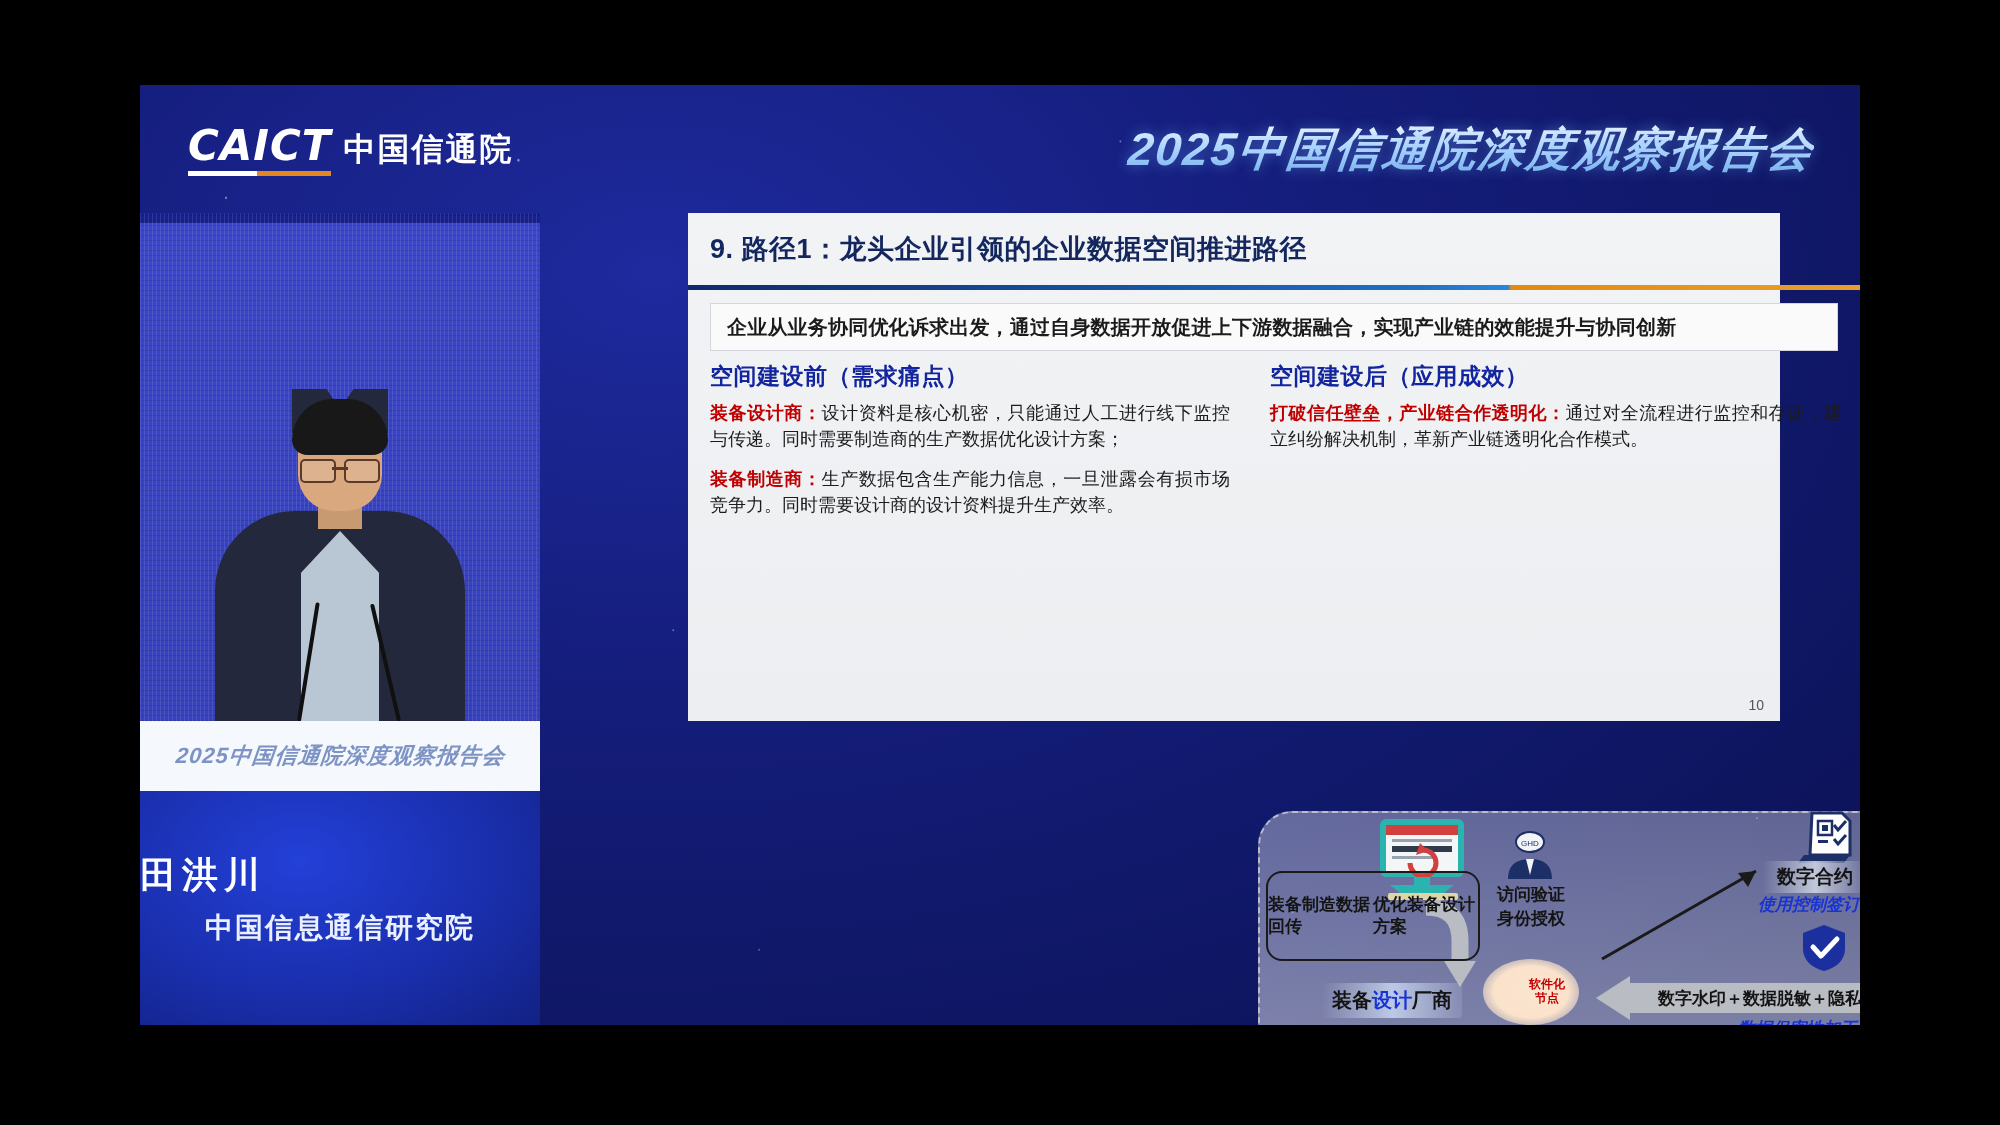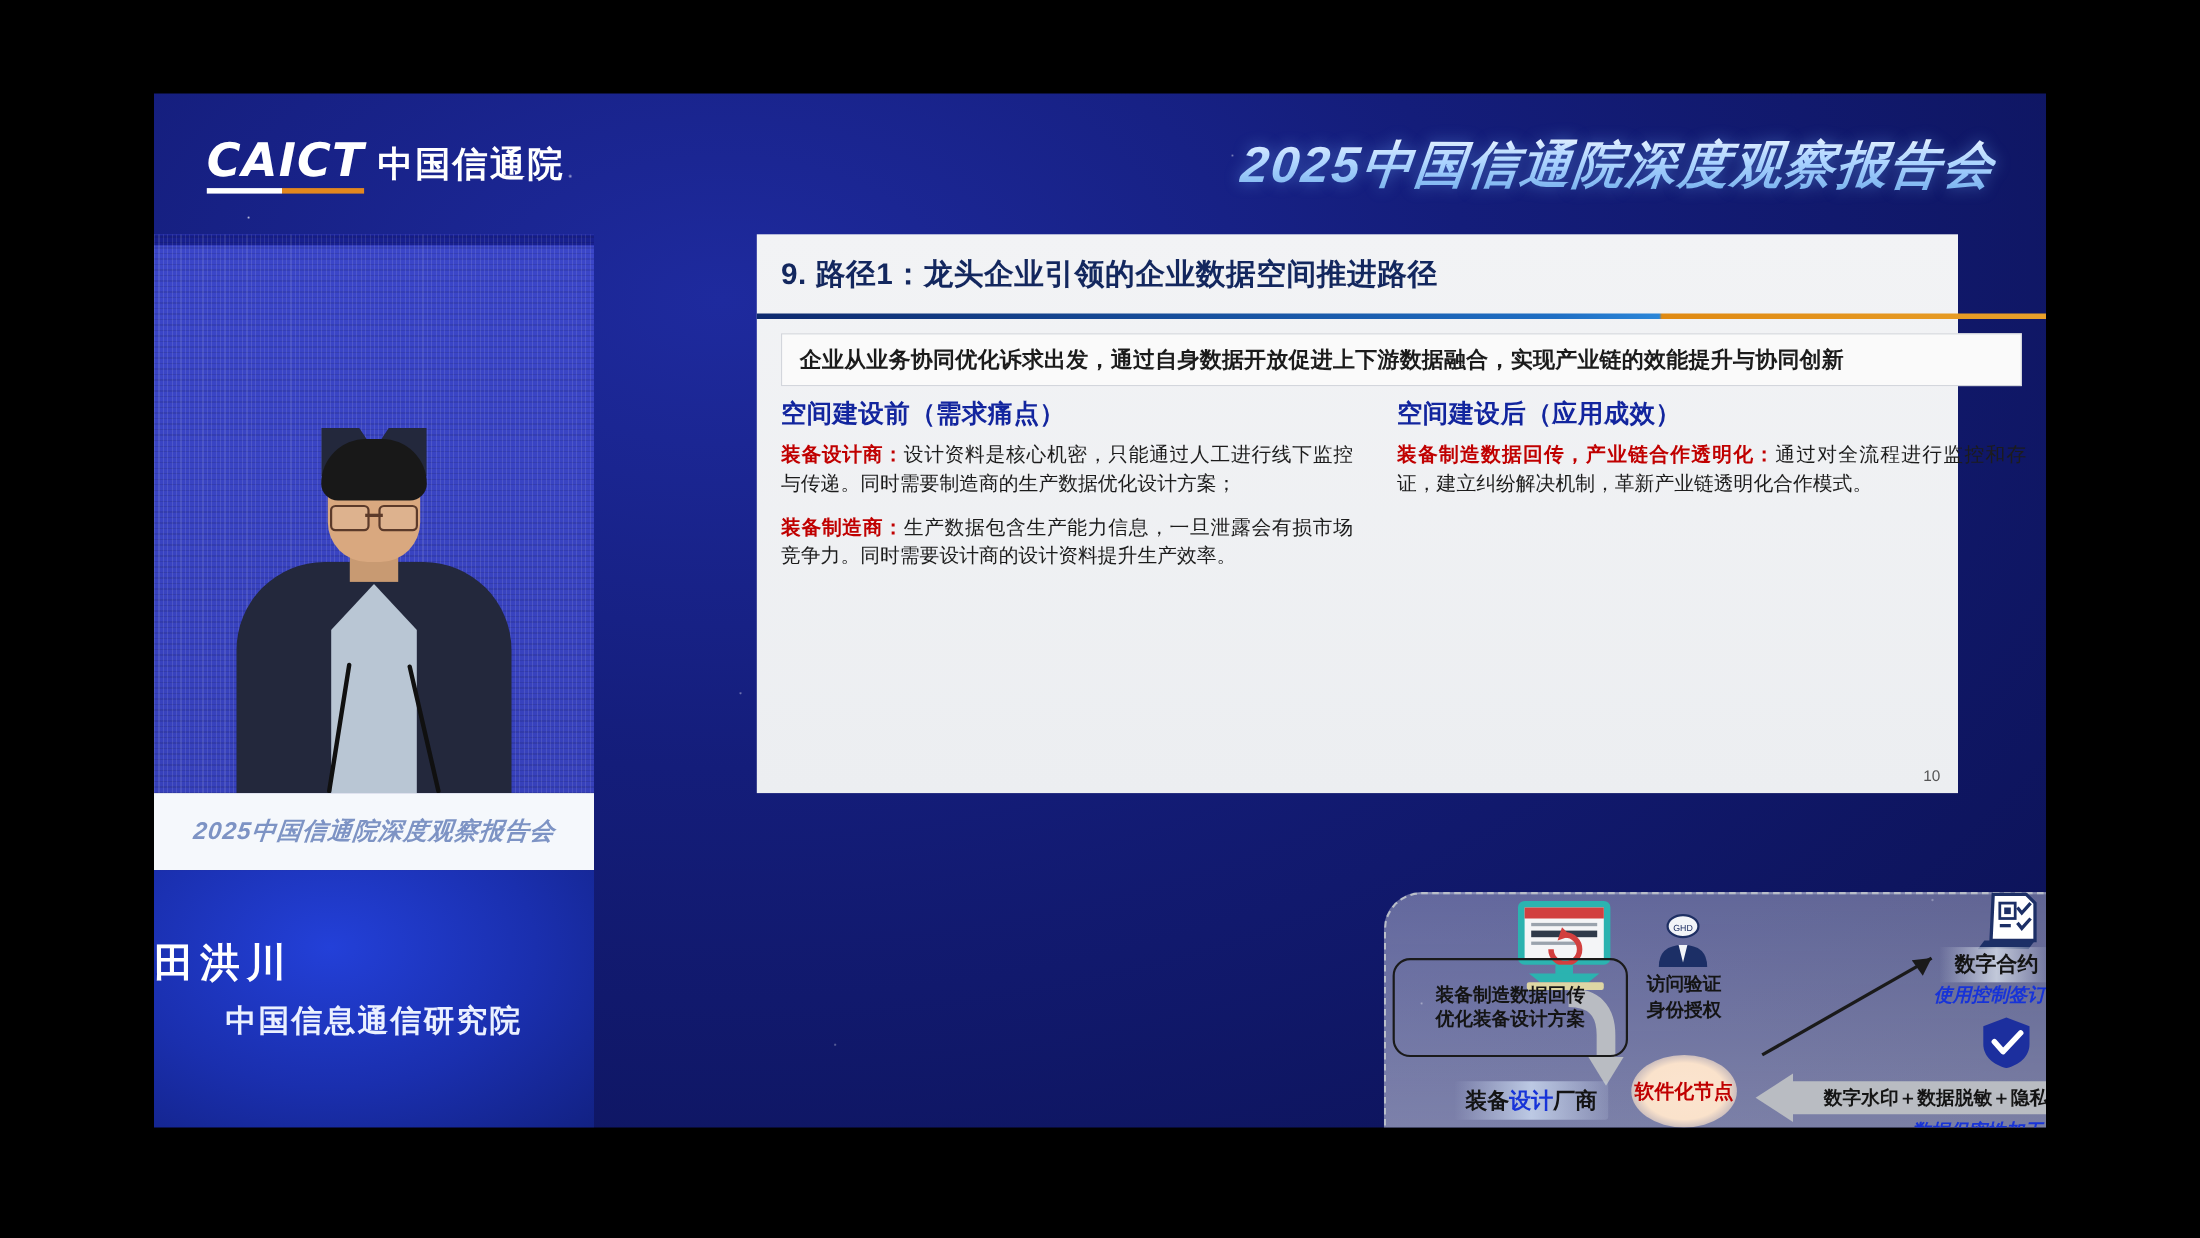--- a/index.html
+++ b/index.html
@@ -101,32 +101,32 @@
   .para{font-size:18px;line-height:1.45;color:#1c1c1c;margin:0 0 14px 0;text-align:justify;}
   .lbl-red{color:#c00000;font-weight:bold;}
 
   
   .diagram{position:absolute;left:570px;top:598px;width:1134px;height:318px;}
   .dash-box{position:absolute;left:0;top:0;width:1134px;height:310px;border:2px dashed #b9bec9;border-radius:34px;
             background:linear-gradient(180deg,rgba(255,255,255,.35),rgba(238,241,248,.55));}
   .d-abs{position:absolute;}
 
   .rbox{position:absolute;border:2.5px solid #1a1a1a;border-radius:16px;background:transparent;}
-  .rbox-txt{position:absolute;left:0;top:0;width:100%;height:100%;display:flex;flex-direction:column;
+  .rbox-txt{position:absolute;left:0;top:0;width:100%;height:100%;display:flex;flex-direction:row;
             align-items:center;justify-content:center;font-size:17px;font-weight:bold;color:#141414;line-height:1.3;}
 
   .party{position:absolute;font-size:20px;font-weight:bold;color:#141414;white-space:nowrap;
          background:linear-gradient(90deg,rgba(205,218,240,.0),rgba(200,214,238,.85),rgba(205,218,240,.15));
          padding:4px 10px;border-radius:3px;}
   .party .hl{color:#1733d8;}
 
   .node{position:absolute;width:96px;height:66px;border-radius:50%;
         background:radial-gradient(ellipse at 50% 50%, #fbe4cf 0%, #fae2cb 55%, rgba(250,226,203,0) 100%);}
-  .node-txt{position:absolute;left:0;top:0;width:100%;height:100%;display:flex;
-            align-items:center;justify-content:center;font-size:18px;font-weight:bold;color:#c00000;line-height:1.15;}
+  .node-txt{position:absolute;left:16px;top:0;width:100%;height:100%;display:flex;flex-direction:column;
+            align-items:center;justify-content:center;font-size:12px;font-weight:bold;color:#c00000;line-height:1.15;}
   .cap{position:absolute;font-size:17px;font-weight:bold;color:#141414;white-space:nowrap;text-align:center;}
 
   .contract-lbl{position:absolute;font-size:19px;font-weight:bold;color:#141414;white-space:nowrap;
                 background:linear-gradient(90deg,rgba(205,212,226,0),rgba(203,210,224,.9),rgba(205,212,226,0));
                 padding:3px 14px;}
   .ital-blue{position:absolute;font-size:17px;font-weight:bold;font-style:italic;color:#1733d8;white-space:nowrap;}
   .bar-lbl{position:absolute;font-size:17px;font-weight:bold;color:#141414;white-space:nowrap;}
 
   .pagenum{position:absolute;right:16px;bottom:8px;font-size:14px;color:#555;}
 </style>
@@ -191,21 +191,21 @@
             <span class="lbl-red">装备设计商：</span><span>设计资料是核心机密，只能通过人工进行线下监控与传递。同时需要制造商的生产数据优化设计方案；</span>
           </p>
           <p class="para">
             <span class="lbl-red">装备制造商：</span><span>生产数据包含生产能力信息，一旦泄露会有损市场竞争力。同时需要设计商的设计资料提升生产效率。</span>
           </p>
         </div>
 
         <div class="col right">
           <div class="col-h">空间建设后（应用成效）</div>
           <p class="para">
-            <span class="lbl-red">装备制造数据回传，产业链合作透明化：</span><span>通过对全流程进行监控和存证，建立纠纷解决机制，革新产业链透明化合作模式。</span>
+            <span class="lbl-red">打破信任壁垒，产业链合作透明化：</span><span>通过对全流程进行监控和存证，建立纠纷解决机制，革新产业链透明化合作模式。</span>
           </p>
         </div>
       </div>
 
       <div class="diagram">
         <div class="dash-box"></div>
 
         <svg class="d-abs" style="left:0;top:0;" width="1134" height="310">
 
           <path d="M168 96 q34 0 34 34 v22" stroke="#b9bcc2" stroke-width="17" fill="none"></path>

